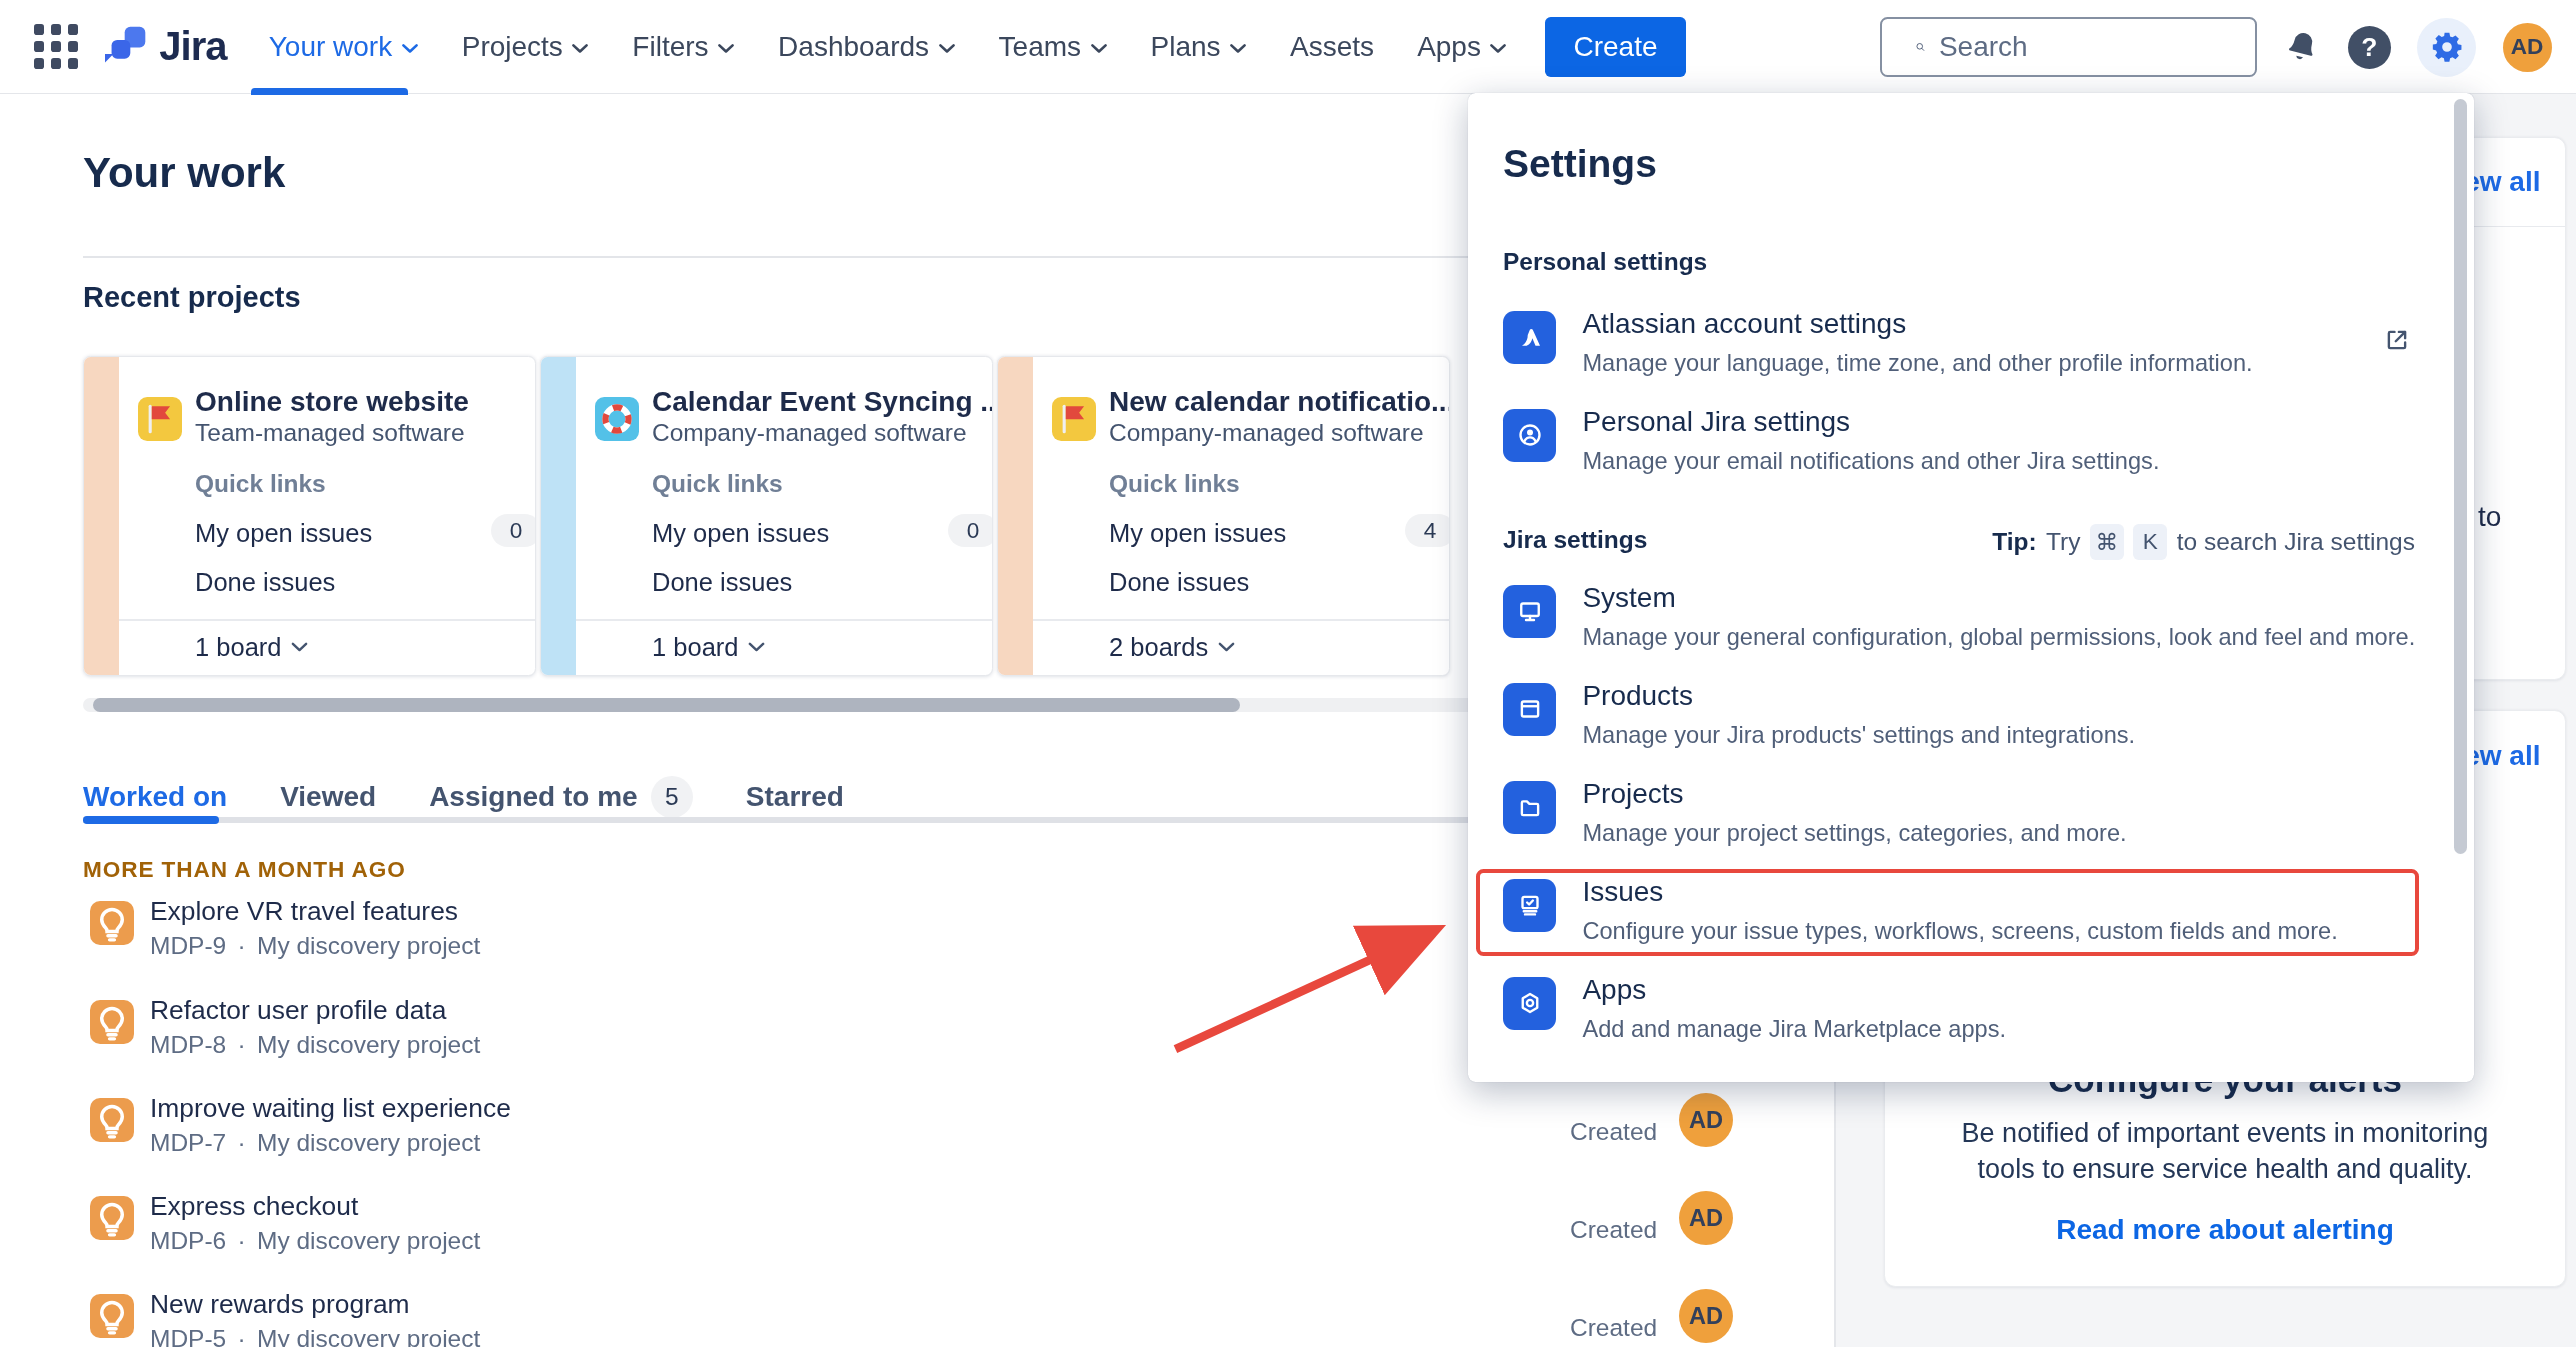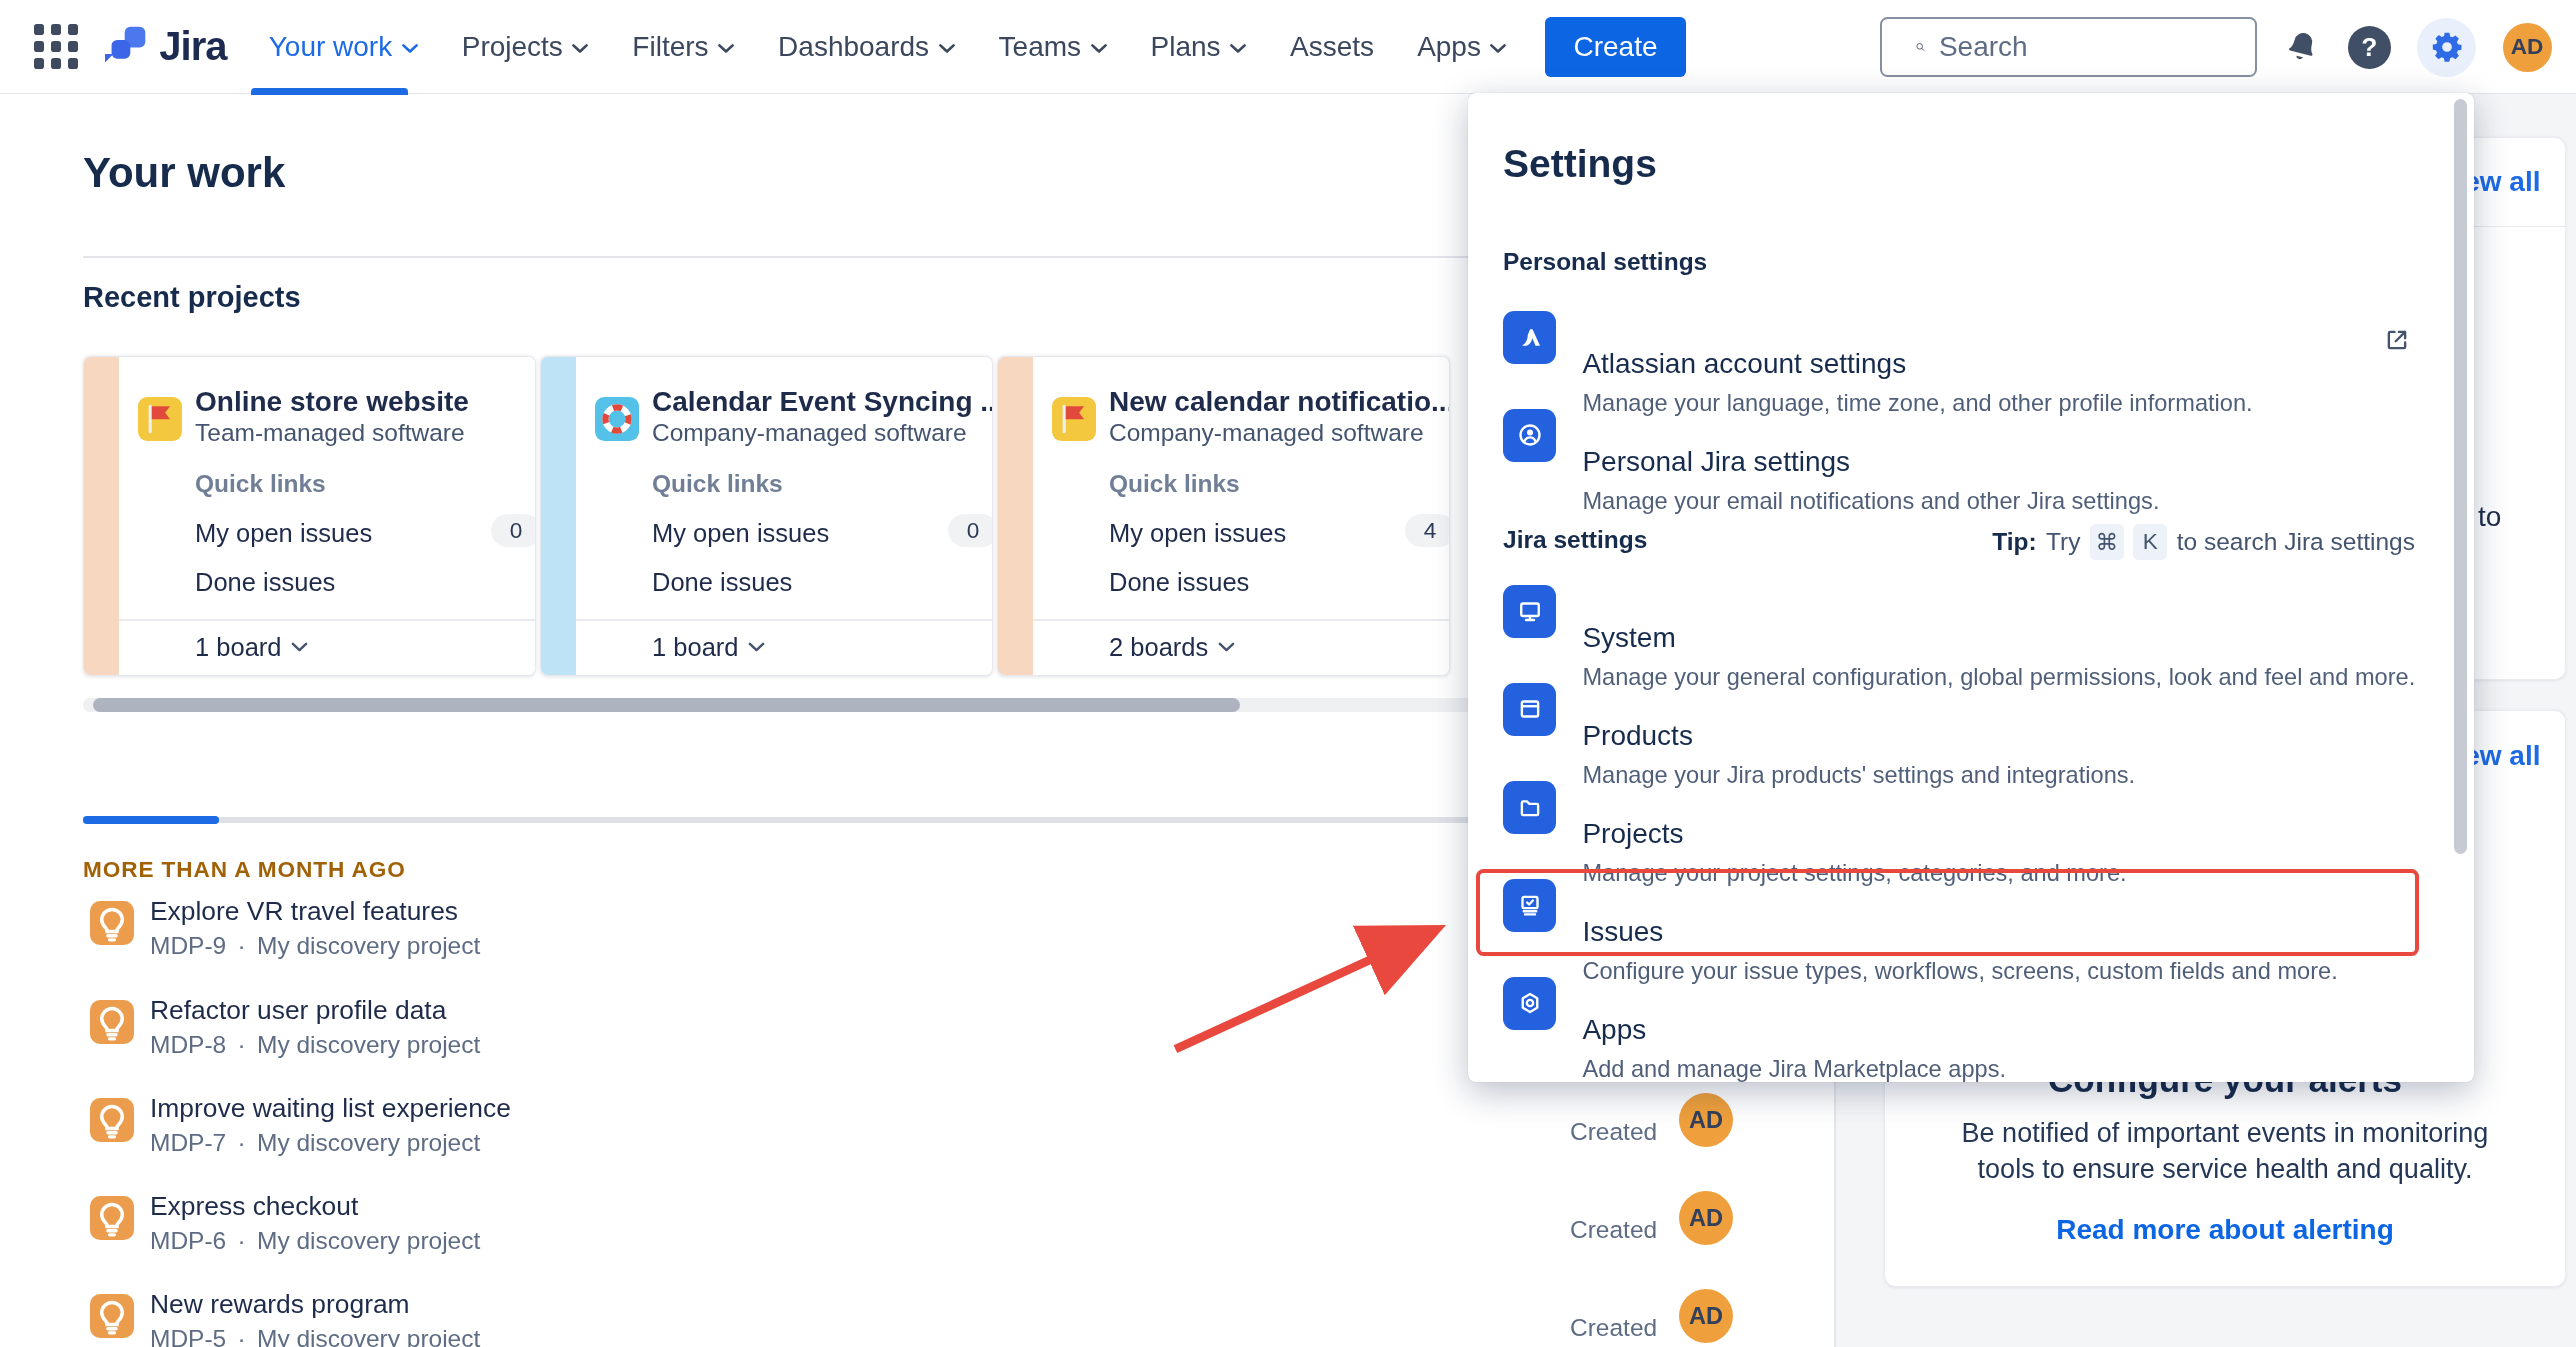--- a/index.html
+++ b/index.html
@@ -106,21 +106,21 @@
     font-size:28px; font-weight:700; color:#0C66E4; cursor:pointer; }
 
   
   .settings-panel { position:absolute; left:1468px; top:93px; width:1006px; height:989px; background:#fff;
     border-radius:7.5px; box-shadow:0 9.4px 34px rgba(9,30,66,.28), 0 0 0.9px rgba(9,30,66,.3); z-index:30; }
   .sp-title { position:absolute; left:35px; top:49px; font-size:39px; font-weight:600; color:#172B4D; }
   .sp-section { position:absolute; left:35px; font-size:24.5px; font-weight:700; color:#172B4D; }
   .sp-item { position:absolute; left:35px; display:flex; gap:26.4px; cursor:pointer; width:934px; }
   .sp-tile { flex:0 0 53px; width:53px; height:53px; border-radius:11.3px; background:#2361DE;
     margin-top:2.8px; display:flex; align-items:center; justify-content:center; }
-  .sp-item-title { font-size:28px; font-weight:500; color:#172B4D; line-height:32px;margin-top:40px; }
+  .sp-item-title { font-size:28px; font-weight:500; color:#172B4D; line-height:32px; }
   .sp-item-desc { font-size:23.6px; color:#505F79; margin-top:10px; }
   .sp-external { position:absolute; right:62px; top:232px; cursor:pointer; }
   .sp-tip { position:absolute; right:59px; top:431px; font-size:24.5px; color:#44546F;
     display:flex; align-items:center; gap:9.4px; }
   .sp-tip b { color:#172B4D; font-weight:700; }
   .keycap { display:inline-flex; align-items:center; justify-content:center; min-width:34px; height:36px;
     padding:0 5.7px; background:#EDF1F8; border-radius:5.7px; color:#44546F; font-size:22.6px; }
   .sp-scrollbar { position:absolute; right:7.5px; top:5.7px; width:12.3px; height:755px; border-radius:6.6px;
     background:#C5CAD3; cursor:grab; }
 
@@ -236,20 +236,29 @@
             </svg>
         </div>
       </div>
     </div>
   </div>
 
   <div class="hscroll-track">
     <div class="hscroll-thumb"></div>
   </div>
 
+  <div class="tabs">
+    <div class="tab active">Worked on</div>
+    <div class="tab">Viewed</div>
+    <div class="tab">
+      <span>Assigned to me</span>
+      <span class="tab-badge">5</span>
+    </div>
+    <div class="tab">Starred</div>
+  </div>
   <div class="tabs-underline"></div>
   <div class="tabs-active-bar"></div>
 
   <div class="time-group">MORE THAN A MONTH AGO</div>
 
   <div class="work-row" style="top:896px">
     <span class="work-icon"><svg width="44" height="44" viewBox="0 0 24 24">
           <rect width="24" height="24" rx="5.5" fill="#EC9C4D"></rect>
           <path d="M12 4.6a5.6 5.6 0 0 1 5.6 5.6c0 2-1.1 3.3-2 4.3-.6.6-.9 1.2-.9 2.1h-5.4c0-.9-.3-1.5-.9-2.1-.9-1-2-2.3-2-4.3A5.6 5.6 0 0 1 12 4.6z" fill="none" stroke="#fff" stroke-width="1.9"></path>
           <path d="M9.8 18.9h4.4M10.7 21.2h2.6" stroke="#fff" stroke-width="1.9" stroke-linecap="round"></path>

